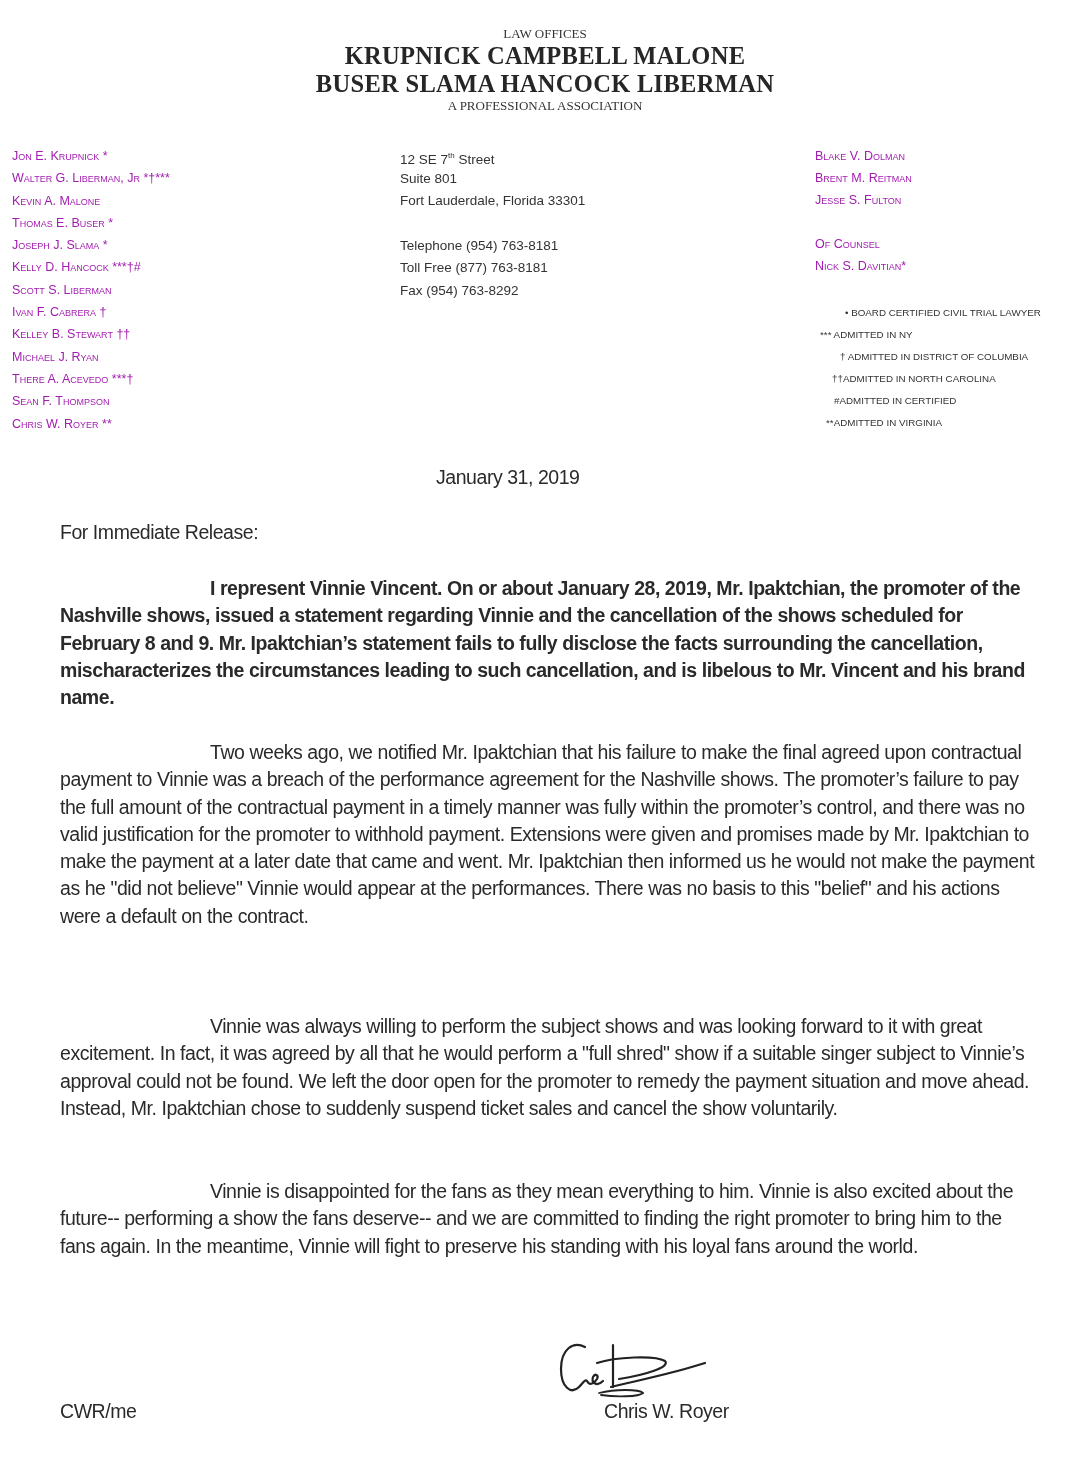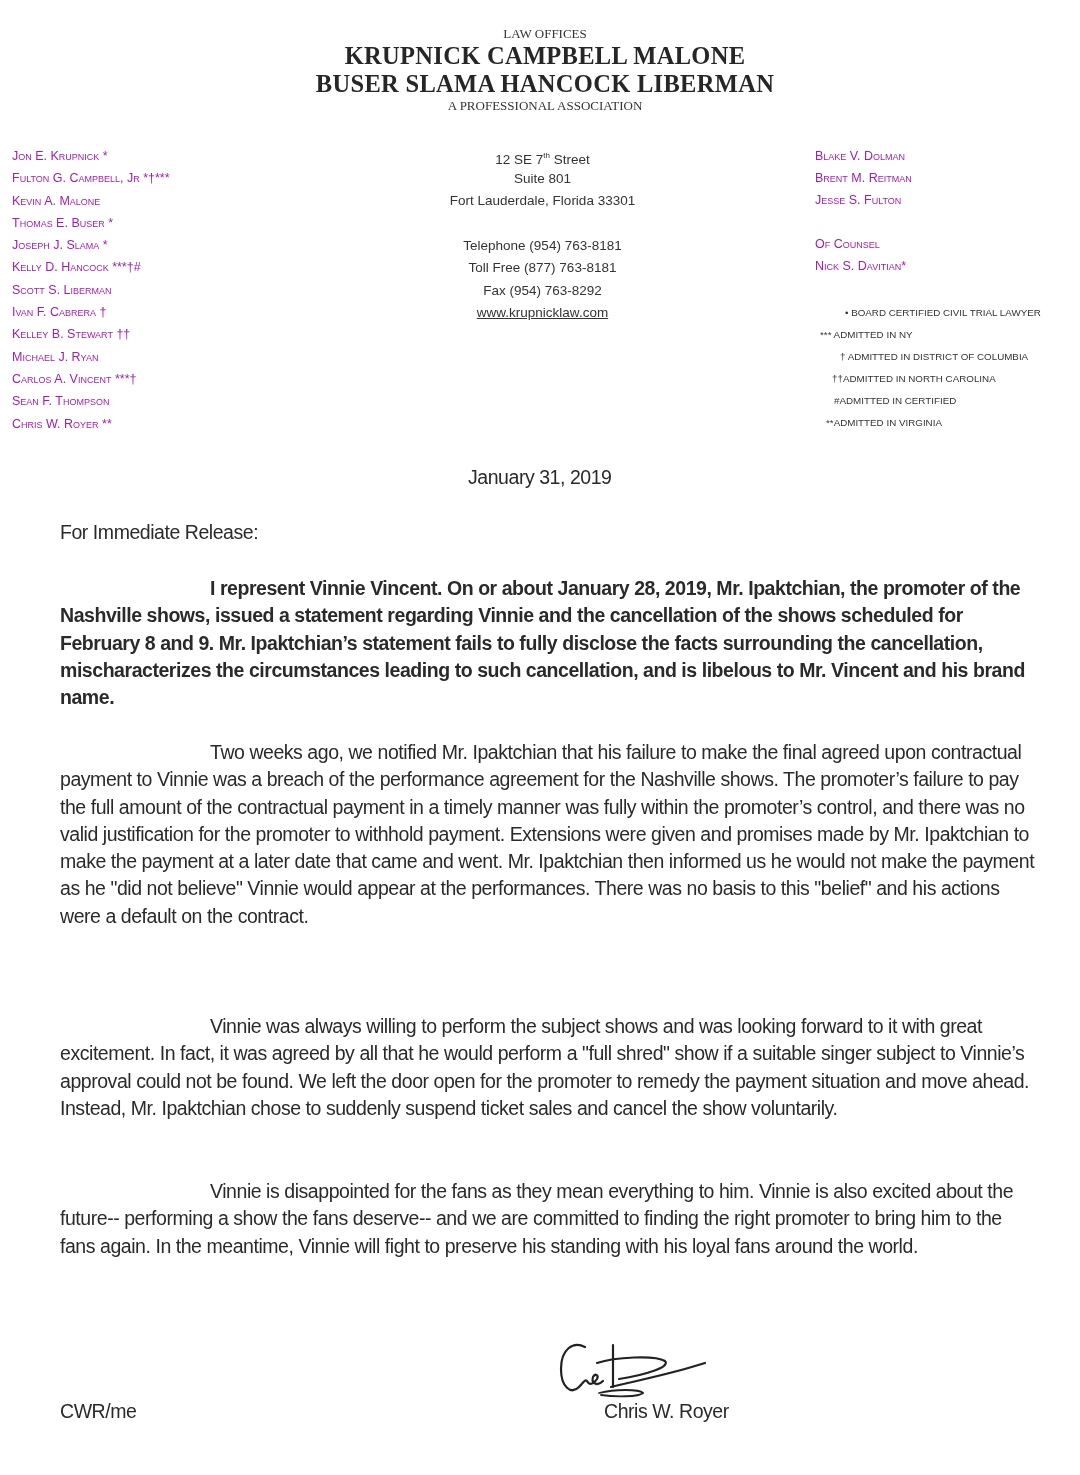--- a/index.html
+++ b/index.html
@@ -9,34 +9,34 @@
   .abs { position: absolute; }
 
   #letterhead { position: absolute; left: 0; top: 26px; width: 1090px; text-align: center; }
   .lh-small { font-size: 13px; letter-spacing: 0; color: #333; line-height: 16px; }
   .lh-big { font-size: 24.5px; font-weight: bold; color: #262626; line-height: 28px; letter-spacing: 0.3px; }
 
   .sc { font-variant: small-caps; font-size: 12.5px; line-height: 22px; color: #a21caf; white-space: nowrap; }
   #left-col { left: 12px; top: 145px; }
   #left-col .sc { height: 22.3px; }
 
-  #center-col { left: 400px; top: 145px; width: 285px; text-align: center; font-size: 13.5px; color: #333; }
+  #center-col { left: 400px; top: 145px; width: 285px; text-align: left; font-size: 13.5px; color: #333; }
   #center-col div { line-height: 22px; height: 22.5px; }
   #center-col .gap { height: 22px; }
   .link { text-decoration: underline; }
 
   #right-col { left: 815px; top: 145px; }
   #right-col .sc { height: 22px; }
   #right-col .gap { height: 22px; }
 
   #notes { left: 820px; top: 302px; font-size: 9.8px; color: #333; }
   #notes div { line-height: 22px; height: 22px; white-space: nowrap; }
 
   .body-text { font-size: 19.5px; line-height: 27.3px; color: #2a2a2a; letter-spacing: -0.45px; }
-  #date { left: 468px; top: 464px; }
+  #date { left: 436px; top: 464px; }
   #release { left: 60px; top: 519px; }
   .para { position: absolute; left: 60px; width: 980px; }
   .para p { margin: 0; text-indent: 150px; }
   #p1 { top: 575px; font-weight: bold; }
   #p2 { top: 739px; }
   #p3 { top: 1013px; }
   #p4 { top: 1178px; }
 
   #initials { left: 60px; top: 1398px; text-align: center; }
   #signature { left: 555px; top: 1335px; width: 180px; height: 70px; }
@@ -47,43 +47,42 @@
 
 <div id="letterhead" class="serif">
   <div class="lh-small">LAW OFFICES</div>
   <div class="lh-big">KRUPNICK CAMPBELL MALONE</div>
   <div class="lh-big">BUSER SLAMA HANCOCK LIBERMAN</div>
   <div class="lh-small">A PROFESSIONAL ASSOCIATION</div>
 </div>
 
 <div id="left-col" class="abs sans">
   <div class="sc">Jon E. Krupnick *</div>
-  <div class="sc">Fulton G. Campbell, Jr *†***</div>
+  <div class="sc">Walter G. Liberman, Jr *†***</div>
   <div class="sc">Kevin A. Malone</div>
   <div class="sc">Thomas E. Buser *</div>
   <div class="sc">Joseph J. Slama *</div>
   <div class="sc">Kelly D. Hancock ***†#</div>
   <div class="sc">Scott S. Liberman</div>
   <div class="sc">Ivan F. Cabrera †</div>
   <div class="sc">Kelley B. Stewart ††</div>
   <div class="sc">Michael J. Ryan</div>
-  <div class="sc">Carlos A. Vincent ***†</div>
+  <div class="sc">There A. Acevedo ***†</div>
   <div class="sc">Sean F. Thompson</div>
   <div class="sc">Chris W. Royer **</div>
 </div>
 
 <div id="center-col" class="abs sans">
   <div>12 SE 7<sup style="font-size:8px">th</sup> Street</div>
   <div>Suite 801</div>
   <div>Fort Lauderdale, Florida  33301</div>
   <div class="gap"></div>
   <div>Telephone (954) 763-8181</div>
   <div>Toll Free (877) 763-8181</div>
   <div>Fax (954) 763-8292</div>
-  <div><span class="link">www.krupnicklaw.com</span></div>
 </div>
 
 <div id="right-col" class="abs sans">
   <div class="sc">Blake V. Dolman</div>
   <div class="sc">Brent M. Reitman</div>
   <div class="sc">Jesse S. Fulton</div>
   <div class="gap"></div>
   <div class="sc">Of Counsel</div>
   <div class="sc">Nick S. Davitian*</div>
 </div>

